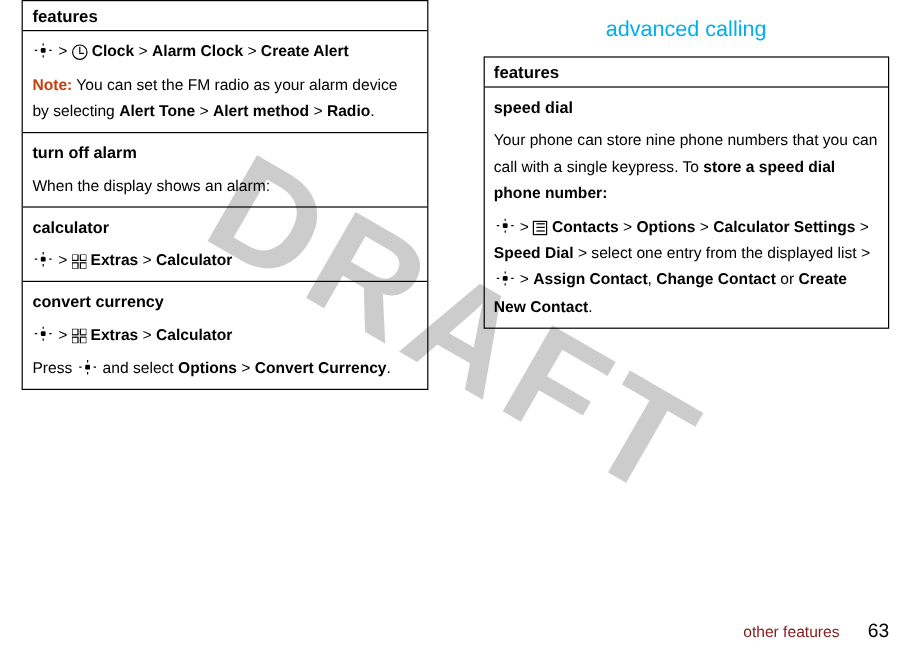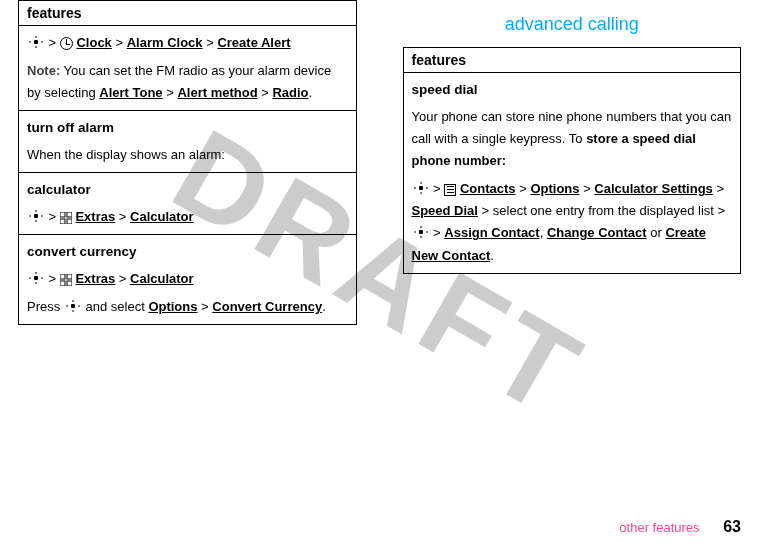--- a/index.html
+++ b/index.html
@@ -59,22 +59,22 @@
     font-size: 13.5px;
     margin-bottom: 4px;
   }
   .heading {
     color: #00aeef;
     font-size: 18px;
     margin: 14px 0 12px 0;
     font-weight: normal;
     text-align: center;
   }
-  .bold-cond { font-family: "Arial Narrow", Arial; font-weight: bold; font-stretch: condensed; text-decoration: underline; }
-  .note-label { color: #404040; font-weight: bold; }
+  .bold-cond { font-family: "Arial Narrow", Arial; font-weight: bold; font-stretch: condensed; }
+  .note-label { color: #c2410c; font-weight: bold; }
   .nav-key {
     display: inline-block;
     vertical-align: middle;
     width: 18px; height: 12px;
     position: relative;
   }
   .nav-key svg { position:absolute; top:-2px; left:0; }
   .clock-icon {
     display: inline-block;
     width: 13px; height: 13px;
@@ -119,22 +119,22 @@
     background:#000;
     box-shadow: 0 3px #000, 0 6px #000;
   }
   .footer {
     position: absolute;
     bottom: 10px;
     right: 18px;
     font-size: 13px;
     z-index: 1;
   }
-  .footer-label { color: #ec4899; margin-right: 20px; }
-  .footer-num { font-weight: bold; font-size: 16px; }
+  .footer-label { color: #7f1d1d; margin-right: 20px; }
+  .footer-num { font-weight: normal; font-size: 16px; }
 </style>
 </head>
 <body>
 
 <div class="watermark">DRAFT</div>
 
 <div class="page">
   <div class="col">
     <div class="feature-table">
       <div class="header-row">features</div>

